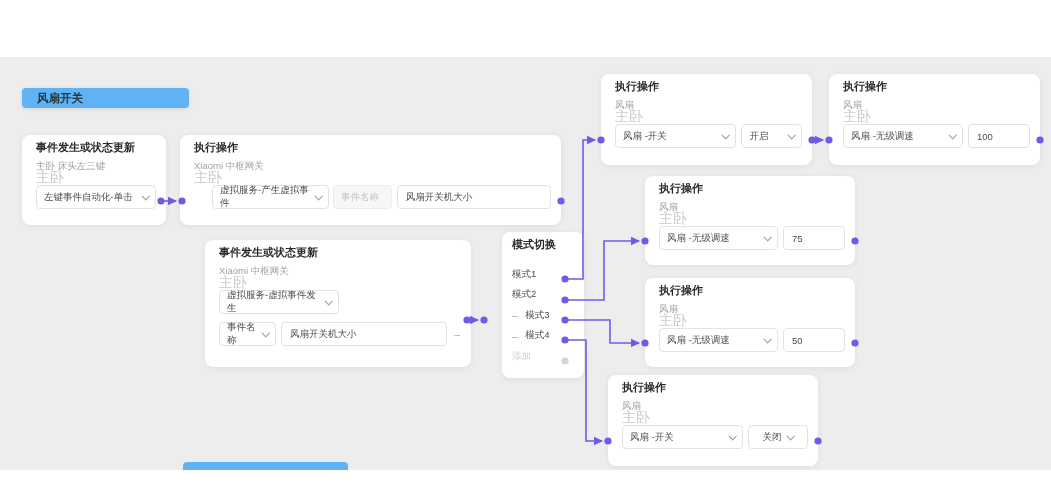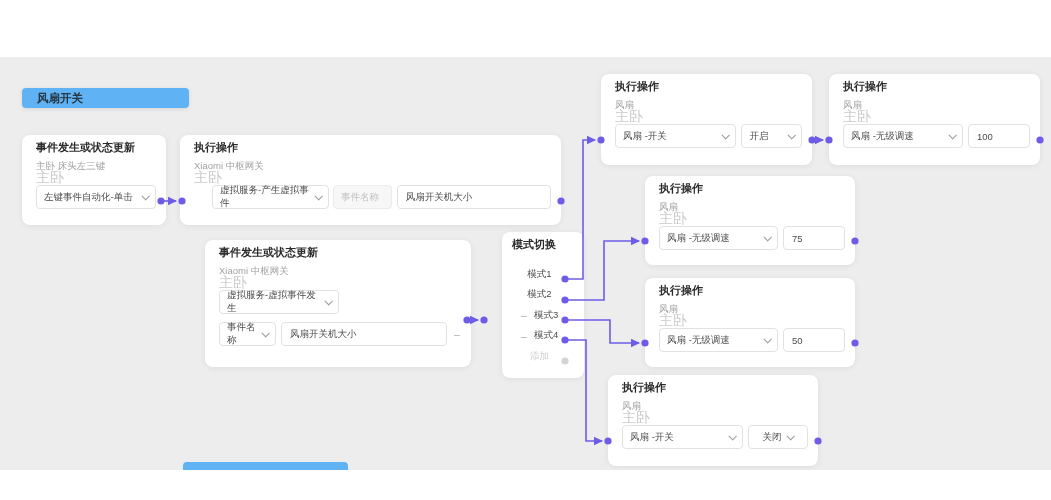--- a/index.html
+++ b/index.html
@@ -21,21 +21,21 @@
   .field{box-sizing:border-box;height:24px;border:1px solid #e2e2e2;border-radius:4px;
       display:flex;align-items:center;padding:0 7px;font-size:9.5px;color:#4c4c4c;background:#fff;}
   .select{justify-content:space-between;cursor:pointer;}
   .chev{width:5px;height:5px;border-right:1.3px solid #9b9b9b;border-bottom:1.3px solid #9b9b9b;
       transform:rotate(45deg) translateY(-1px);margin-left:6px;flex:none;}
   input.field{padding:0 8px;outline:none;font-family:"Liberation Sans",sans-serif;}
   .disabled{background:#f7f7f7;border-color:#ececec;color:#c2c2c2;}
   .gap4{margin-left:4px;} .gap5{margin-left:5px;}
   .minus-btn{color:#aeaeae;font-size:11px;line-height:11px;margin-left:7px;cursor:pointer;flex:none;}
   .mode-rows{margin-top:13px;}
-  .mode-row{height:20.5px;display:flex;align-items:center;justify-content:center;
+  .mode-row{height:20.5px;display:flex;align-items:center;justify-content:flex-start;
       padding-right:7px;font-size:9.5px;color:#4c4c4c;}
   .mode-row .minus{color:#aeaeae;margin-right:7px;font-size:11px;cursor:pointer;}
   .mode-row.add-row{color:#cdcdcd;cursor:pointer;}
   .wires{position:absolute;left:0;top:0;z-index:3;pointer-events:none;}
 </style>
 </head>
 <body>
 
 <div class="stage">
   <div class="canvas-bg"></div>

